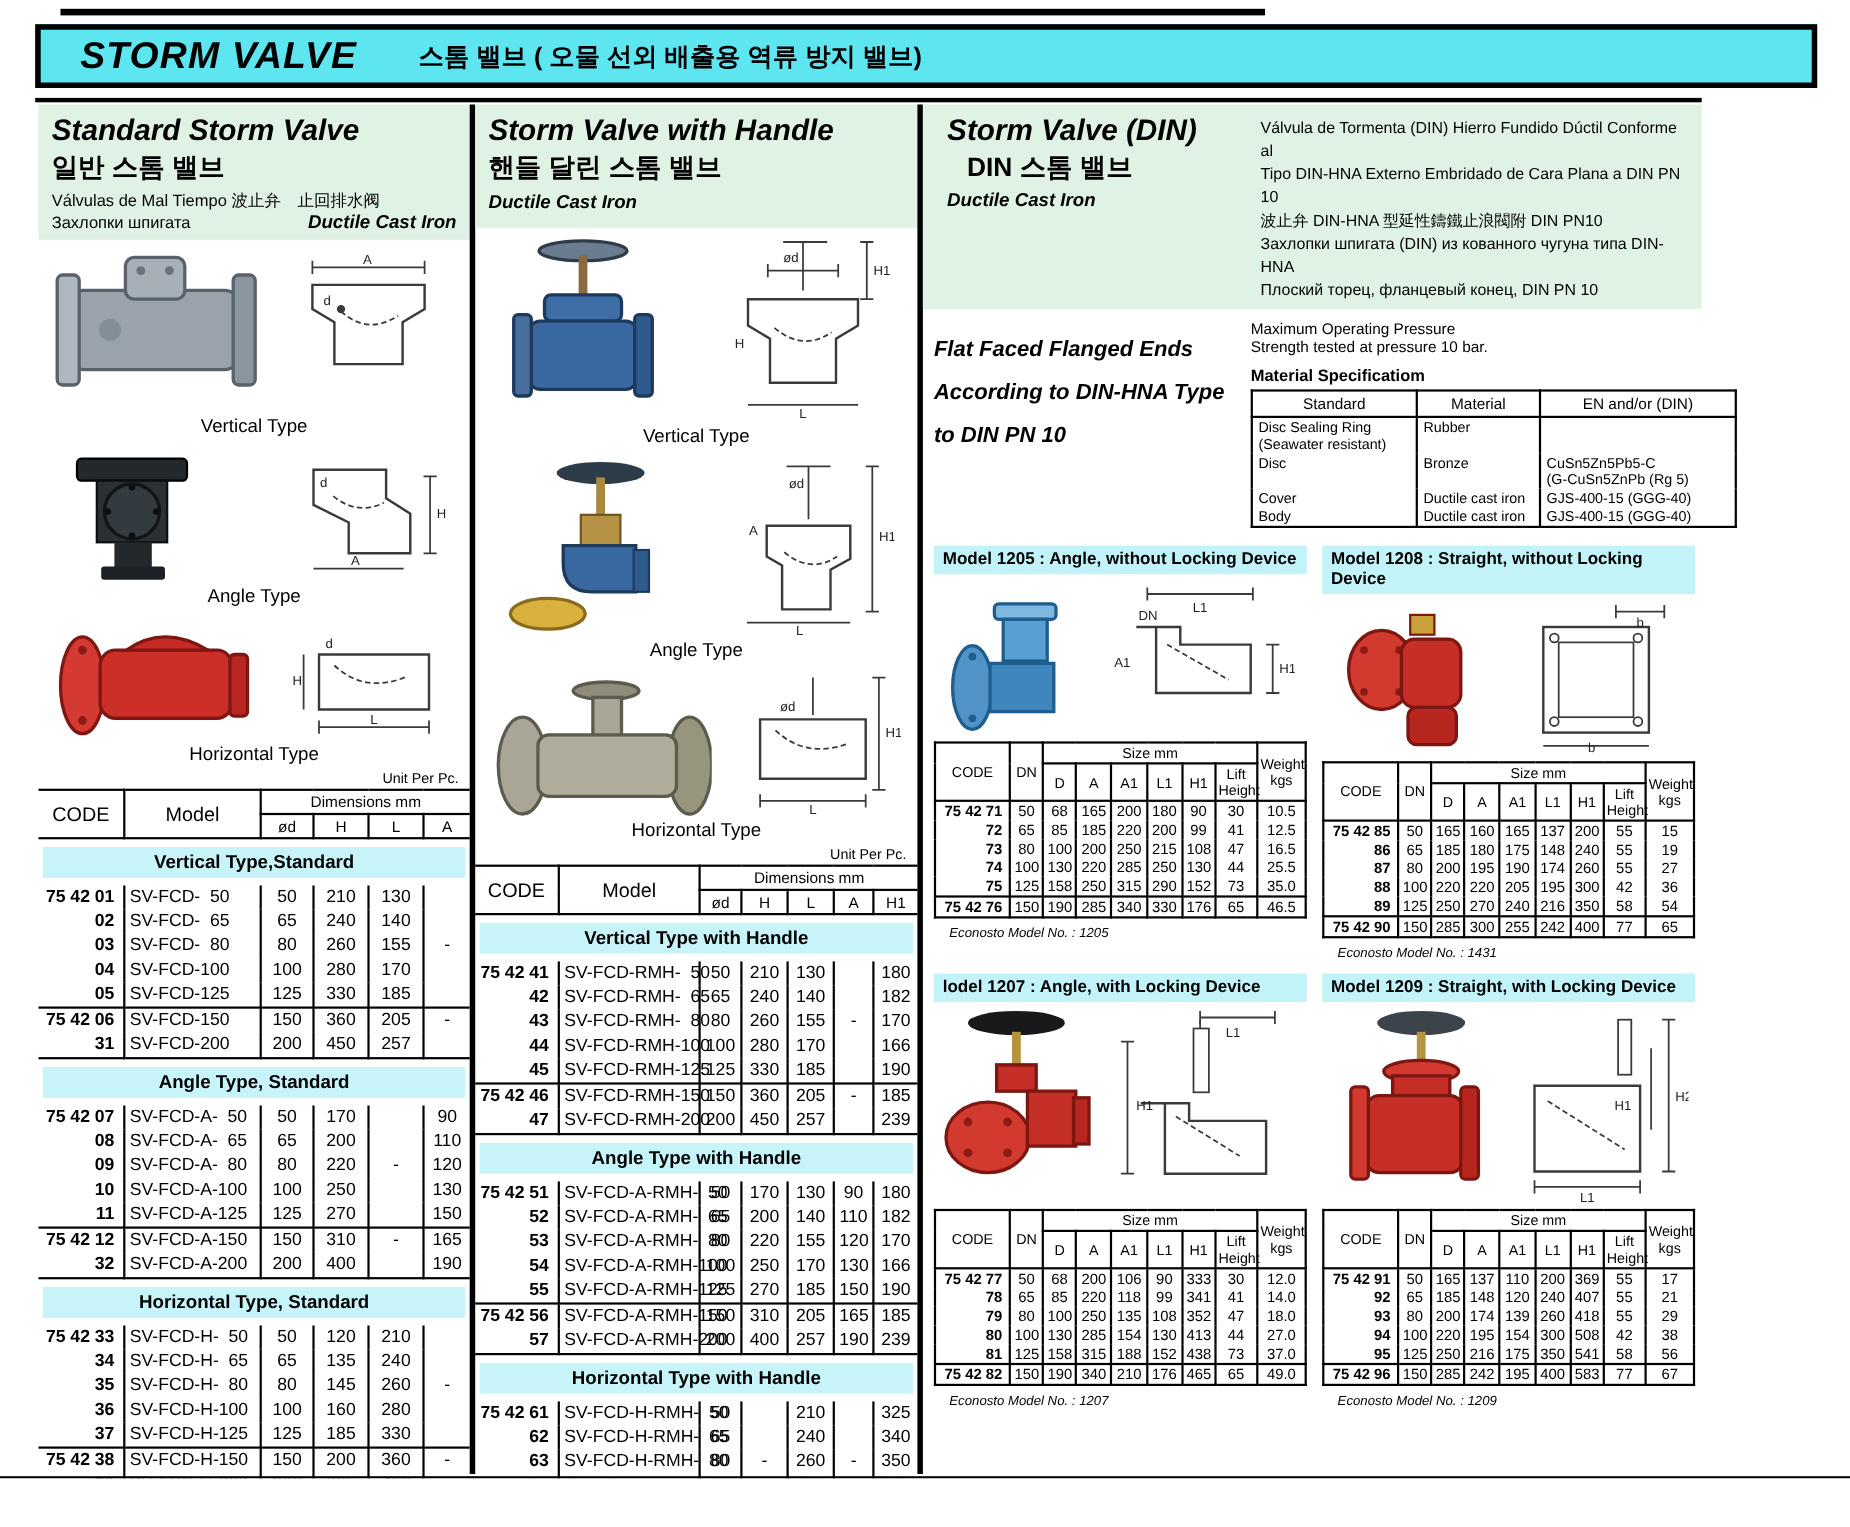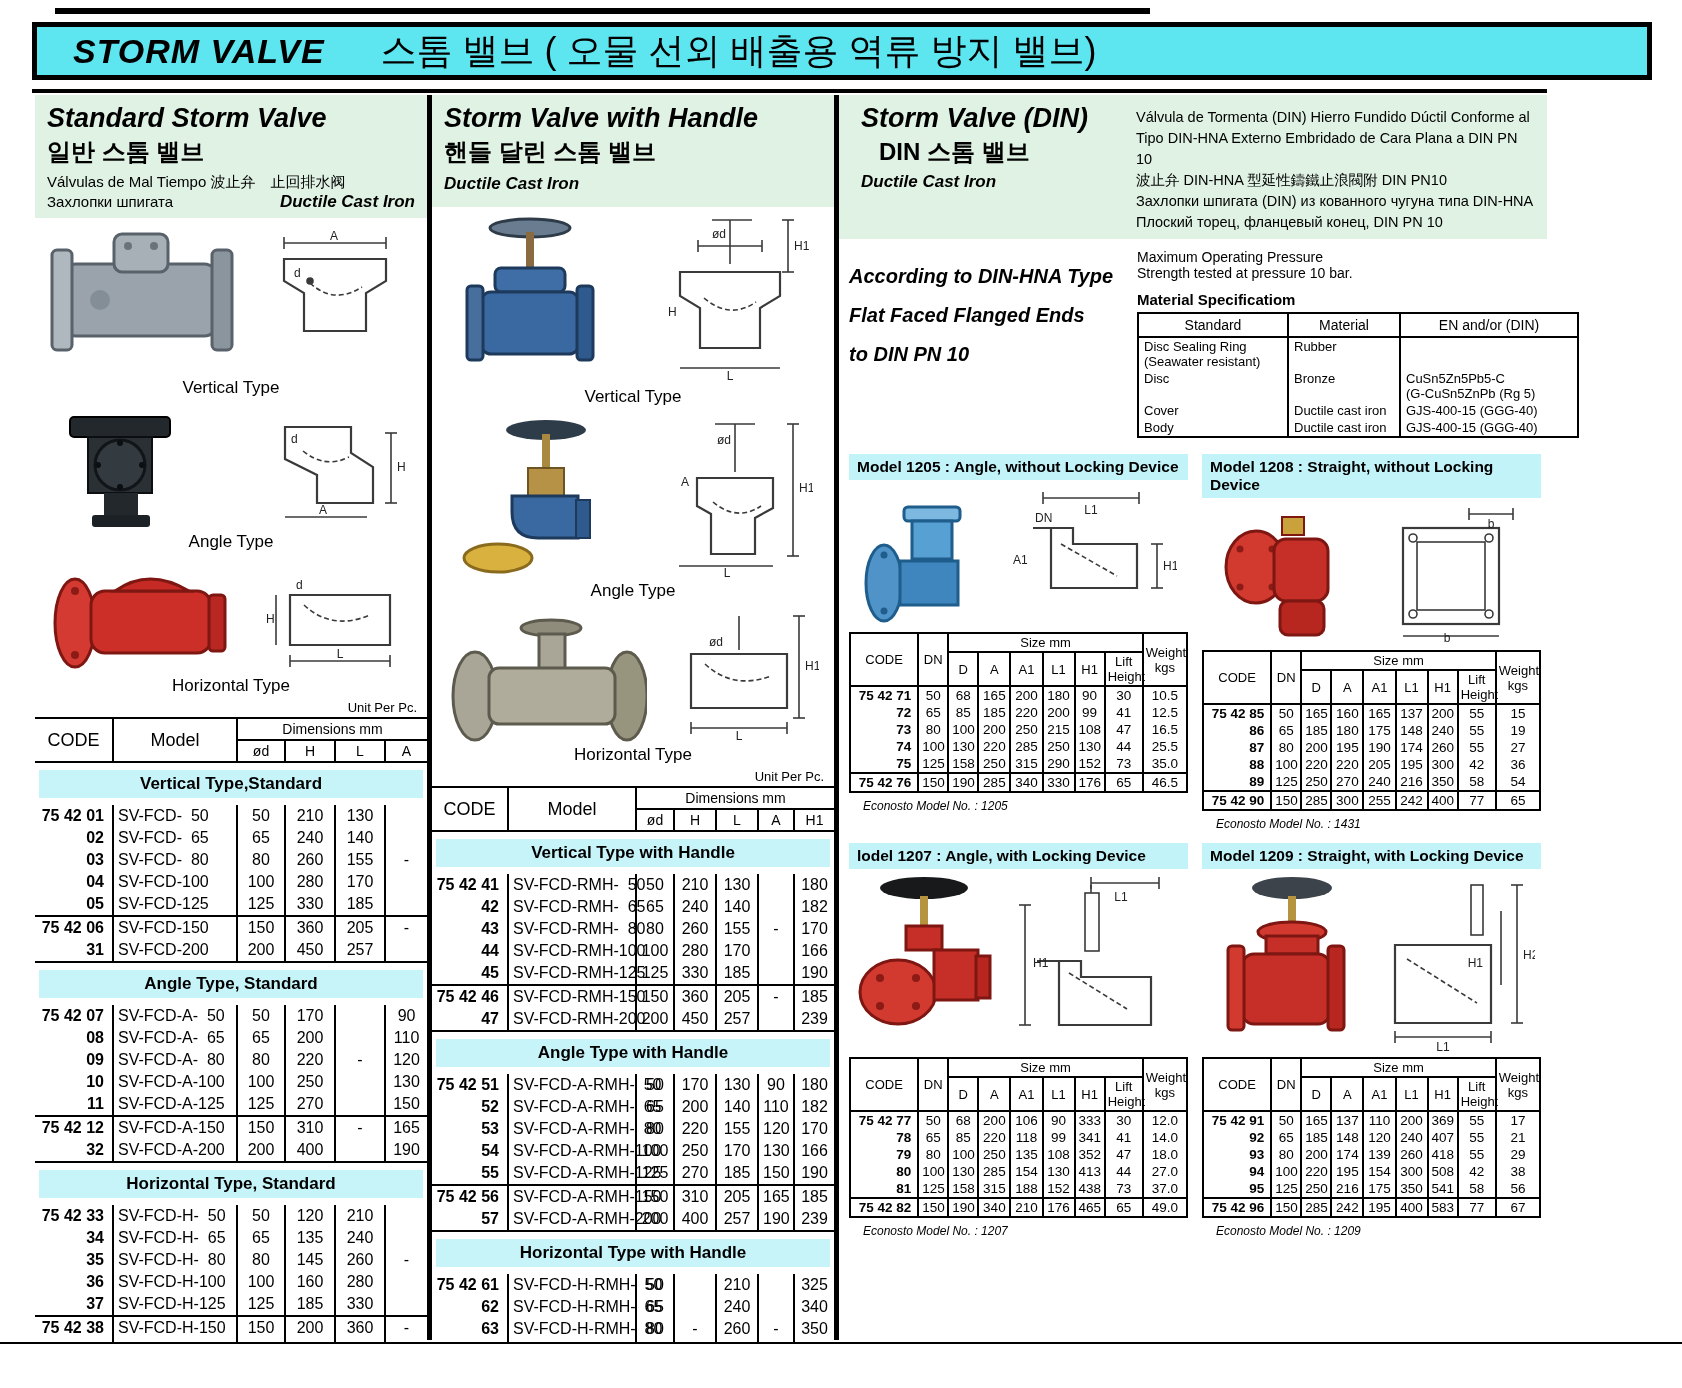--- a/index.html
+++ b/index.html
@@ -3,21 +3,21 @@
 <meta charset="utf-8">
 <style>
   html,body{margin:0;padding:0;background:#fff;}
   .page{position:relative;width:1682px;height:1344px;background:#fff;overflow:hidden;
         font-family:"Liberation Sans","DejaVu Sans",sans-serif;color:#000;}
   .top-strip{position:absolute;left:55px;top:8px;width:1095px;height:6px;background:#000;}
   .banner{position:absolute;left:32px;top:22px;width:1620px;height:58px;background:#5de5f0;
           border:5px solid #000;box-sizing:border-box;display:flex;align-items:center;
           gap:56px;padding-left:36px;}
   .banner-en{font-size:34px;font-weight:bold;font-style:italic;letter-spacing:1px;}
-  .banner-ko{font-size:36px;font-weight:normal;}
+  .banner-ko{font-size:23px;font-weight:bold;}
   .colrule{position:absolute;left:32px;top:89px;width:1515px;height:4px;background:#000;}
   .bottom-rule{position:absolute;left:0;top:1342px;width:1682px;height:7px;background:#000;}
 
   .columns{position:absolute;left:35px;top:95px;width:1512px;height:1245px;display:flex;}
   .vdiv{width:5px;background:#000;flex:0 0 auto;}
   .col{box-sizing:border-box;}
   .col1{width:392px;}
   .col2{width:402px;}
   .col3{flex:1;min-width:0;}
 
@@ -41,21 +41,21 @@
   .spec tr>*:last-child{border-right:0;}
   .spec td{border-left:2px solid #000;border-right:2px solid #000;border-top:0;border-bottom:0;
            padding:2px 4px;text-align:center;white-space:pre;}
   .spec tr.glast td{border-bottom:2px solid #000;}
   .spec tr.sec td{border:0;padding:2px 0;}
   .secband{background:#c6f4f9;font-weight:bold;text-align:center;font-size:17px;
            padding:4px 0;margin:5px 4px;}
   .spec td.c0{text-align:right;font-weight:bold;padding-right:8px;}
   .spec td.c1{text-align:left;padding-left:4px;}
 
-  .c3head{display:flex;gap:20px;min-height:116px;}
+  .c3head{display:flex;gap:30px;min-height:116px;}
   .c3left{width:255px;flex:0 0 auto;padding-left:10px;}
   .c3right{flex:1;font-size:14.5px;line-height:1.45;padding-top:4px;}
   .c3mid{display:flex;padding:10px 4px 4px 10px;}
   .according{width:288px;flex:0 0 auto;font-weight:bold;font-style:italic;font-size:20px;
              line-height:1.95;padding-top:8px;}
   .specwrap{flex:1;font-size:14px;}
   .mat-title{font-weight:bold;font-size:15px;margin:10px 0 4px;}
   .mat{font-size:13px;width:440px;table-layout:fixed;}
   .mat th{border:2px solid #000;padding:3px;font-weight:normal;font-size:14px;}
   .mat td{border-left:2px solid #000;border-right:2px solid #000;border-top:0;border-bottom:0;
@@ -711,22 +711,22 @@
           <div>Válvula de Tormenta (DIN) Hierro Fundido Dúctil  Conforme al</div>
           <div>Tipo DIN-HNA   Externo Embridado de Cara Plana a DIN PN 10</div>
           <div>波止弁   DIN-HNA 型延性鑄鐵止浪閥附 DIN  PN10</div>
           <div>Захлопки шпигата (DIN) из кованного чугуна типа DIN-HNA</div>
           <div>Плоский торец, фланцевый конец, DIN  PN 10</div>
         </div>
       </div>
 
       <div class="c3mid">
         <div class="according">
+          <div>Flat Faced Flanged Ends</div>
           <div>According to DIN-HNA Type</div>
-          <div>Flat Faced Flanged Ends</div>
           <div>to DIN PN 10</div>
         </div>
         <div class="specwrap">
           <div>Maximum Operating Pressure</div>
           <div>Strength tested at pressure 10 bar.</div>
           <div class="mat-title">Material Specificatiom</div>
           <table class="mat">
             <colgroup>
                 <col style="width:150px">
                 <col style="width:112px">

